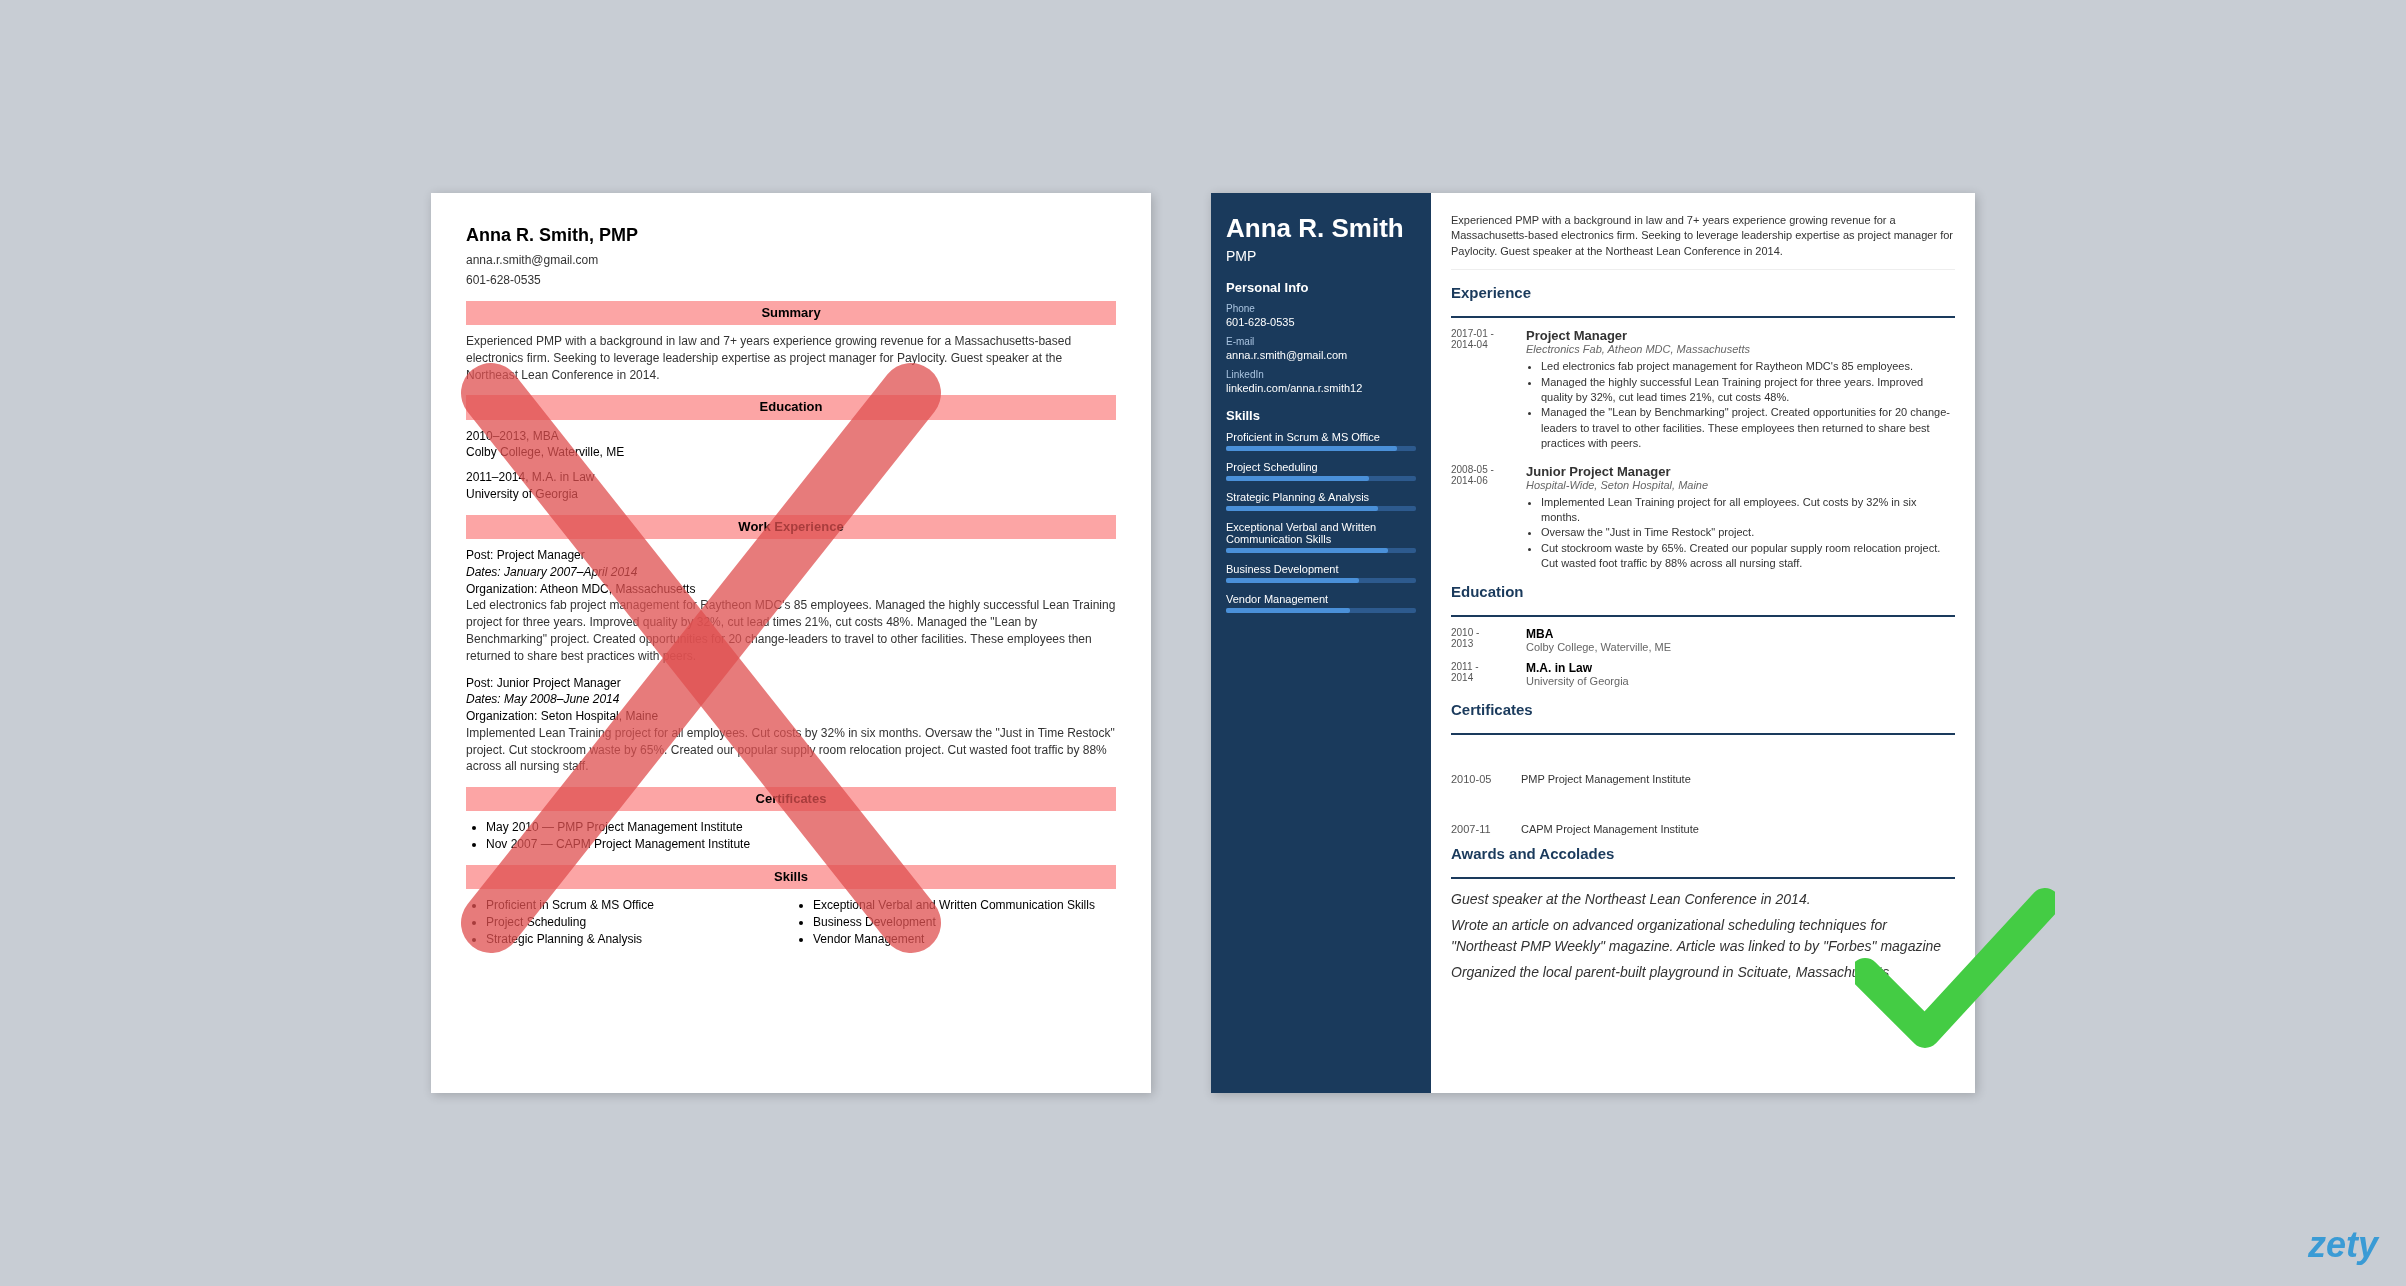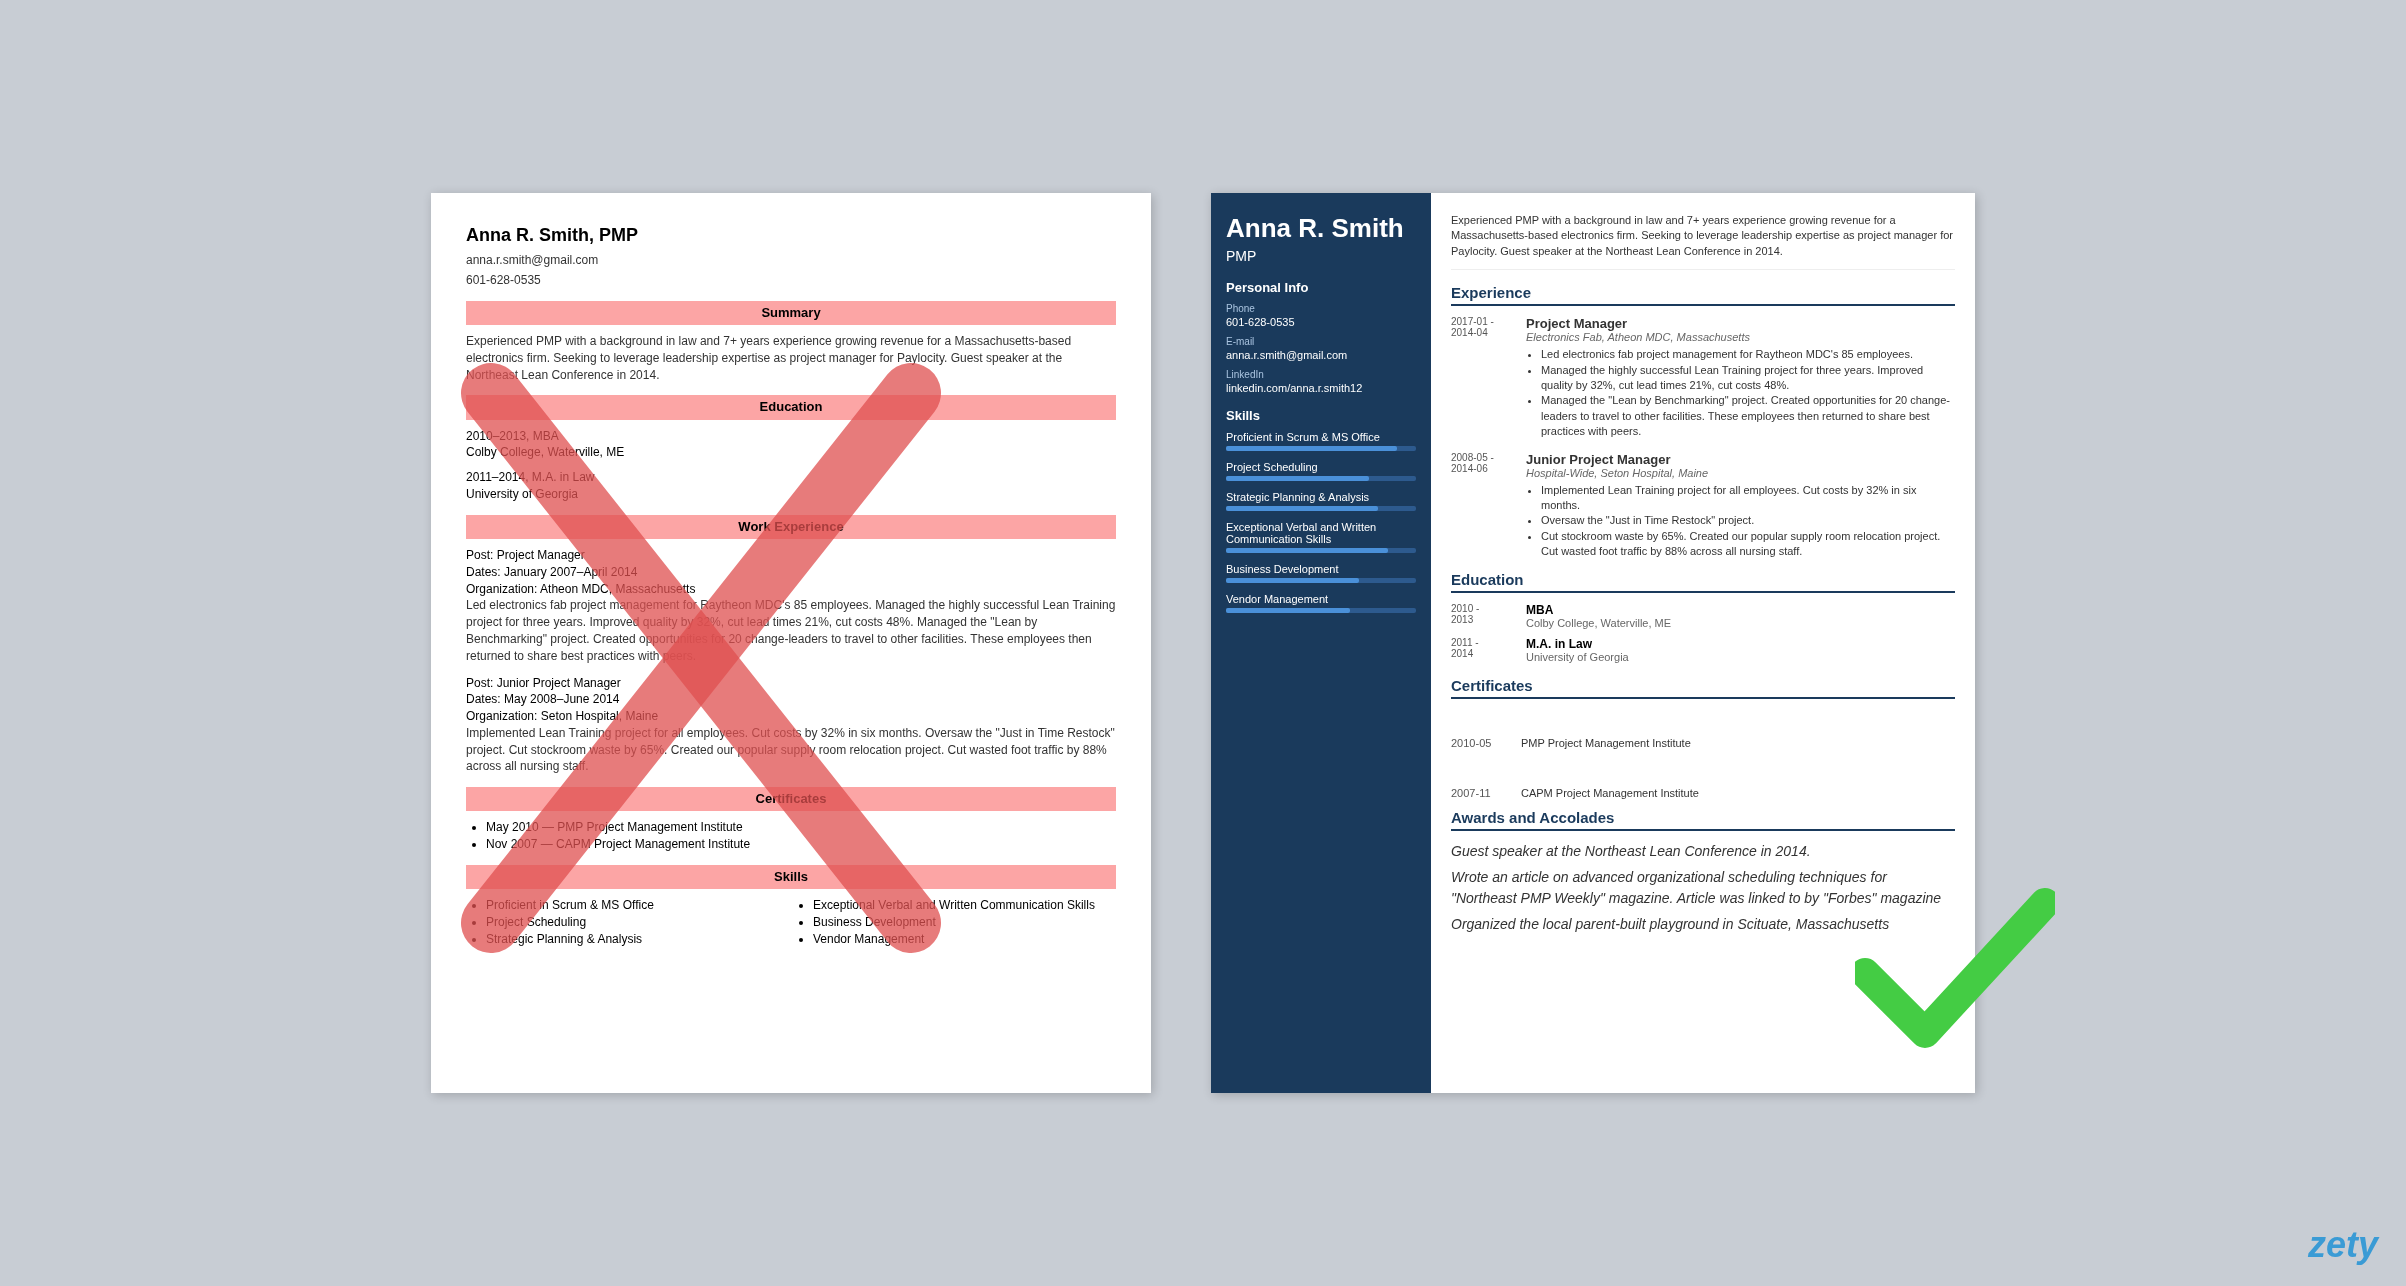--- a/index.html
+++ b/index.html
@@ -77,20 +77,21 @@
     .resume-left .work-entry {
       margin-bottom: 10px;
     }
 
     .resume-left .work-post {
       font-size: 12px;
     }
 
     .resume-left .work-dates {
       font-size: 12px;
+      font-style: italic;
     }
 
     .resume-left .work-org {
       font-size: 12px;
     }
 
     .resume-left .work-desc {
       font-size: 12px;
       color: #333;
     }
@@ -213,21 +214,21 @@
       border-bottom: 1px solid #eee;
       padding-bottom: 10px;
     }
 
     .main-section-title {
       font-size: 15px;
       font-weight: bold;
       color: #1a3a5c;
       margin-bottom: 10px;
       border-bottom: 2px solid #1a3a5c;
-      padding-bottom: 3px;
+      padding-bottom: 15px;
     }
 
     .exp-entry {
       display: flex;
       gap: 10px;
       margin-bottom: 12px;
     }
 
     .exp-dates {
       font-size: 10px;

